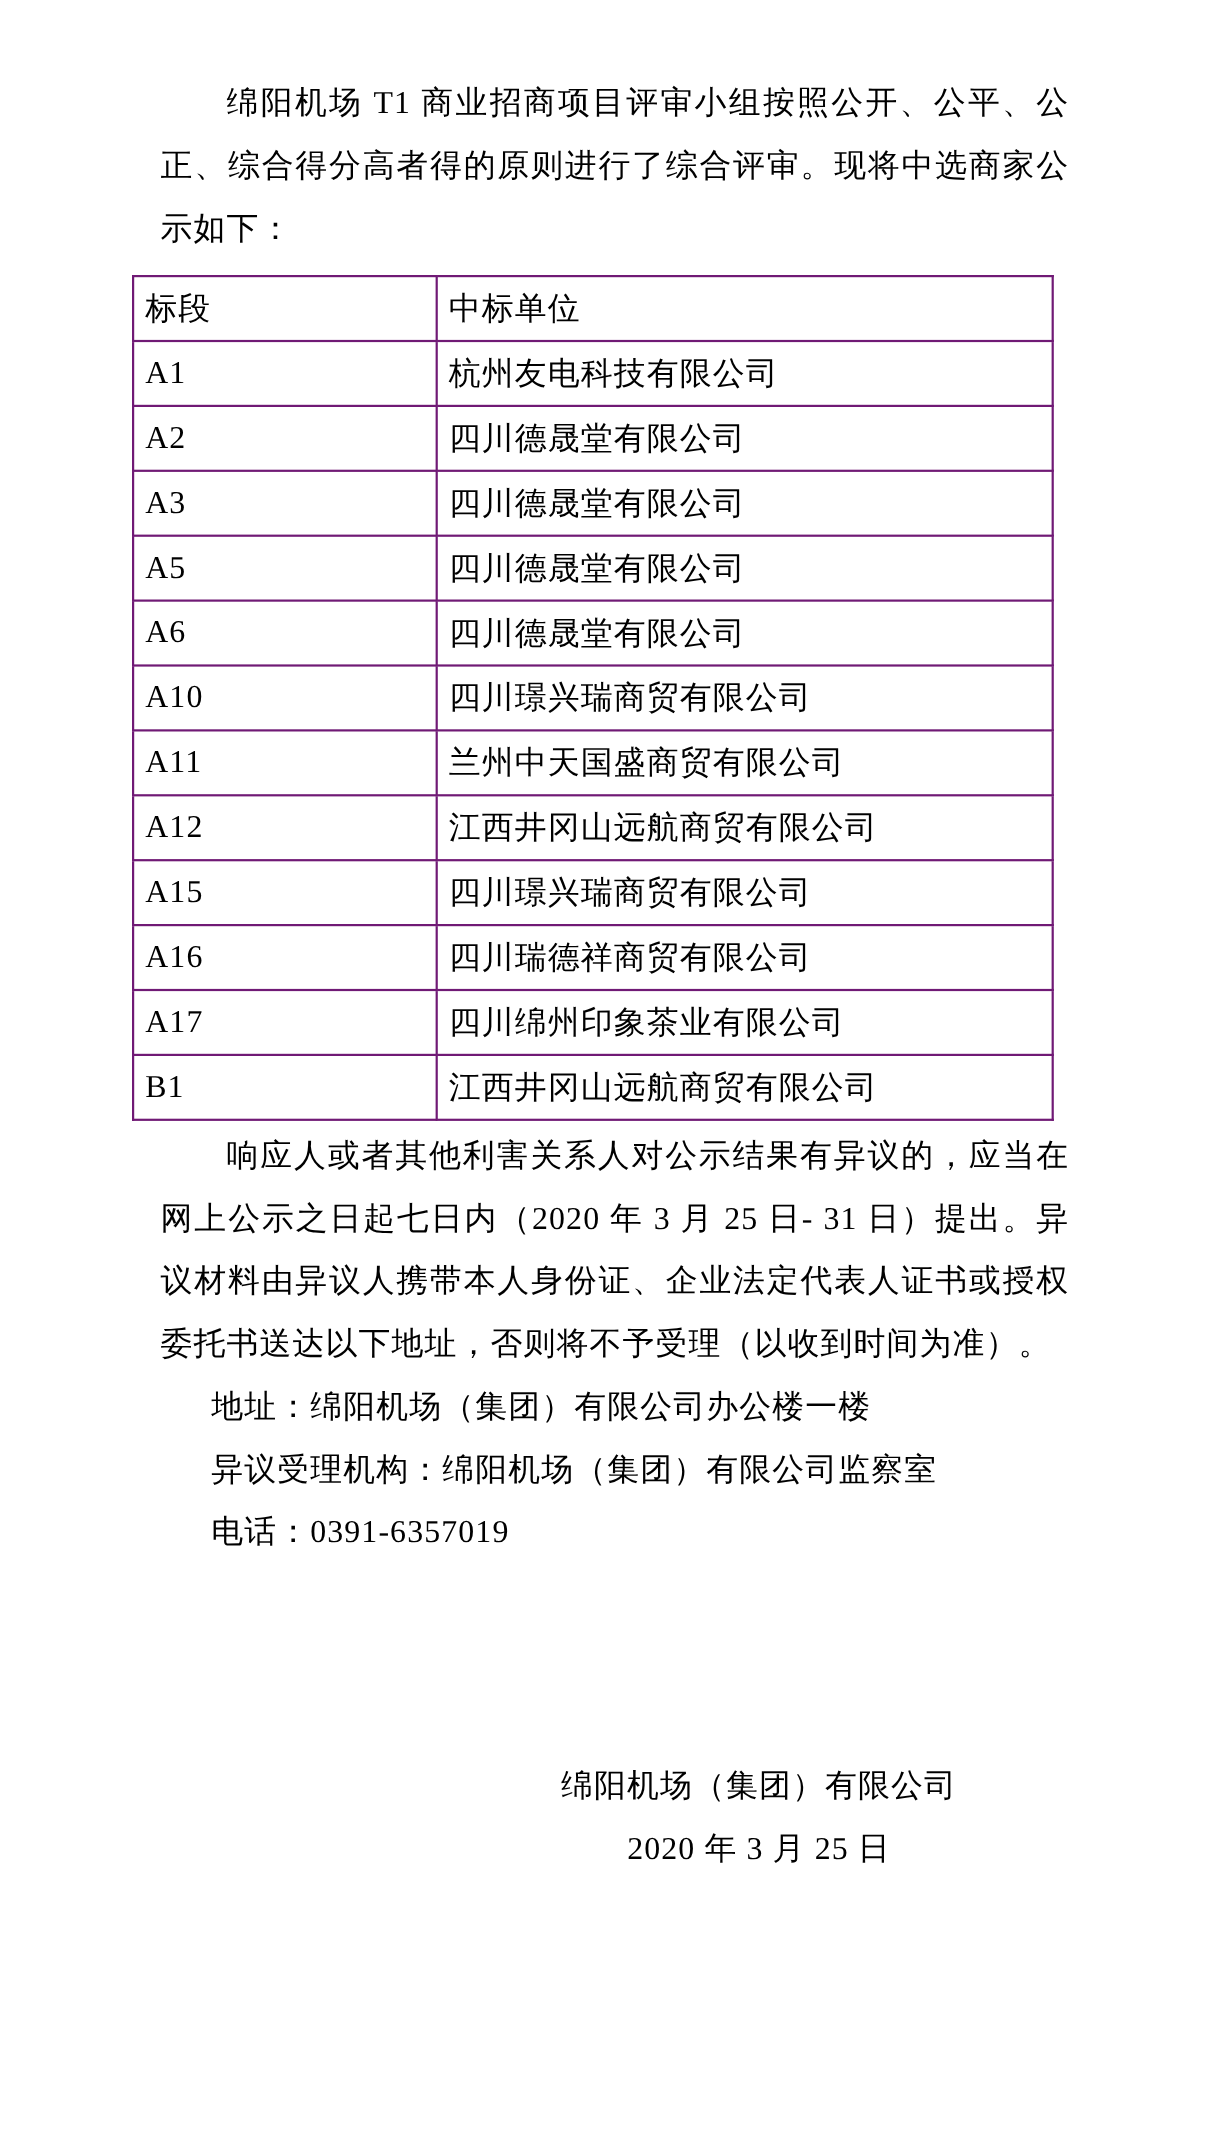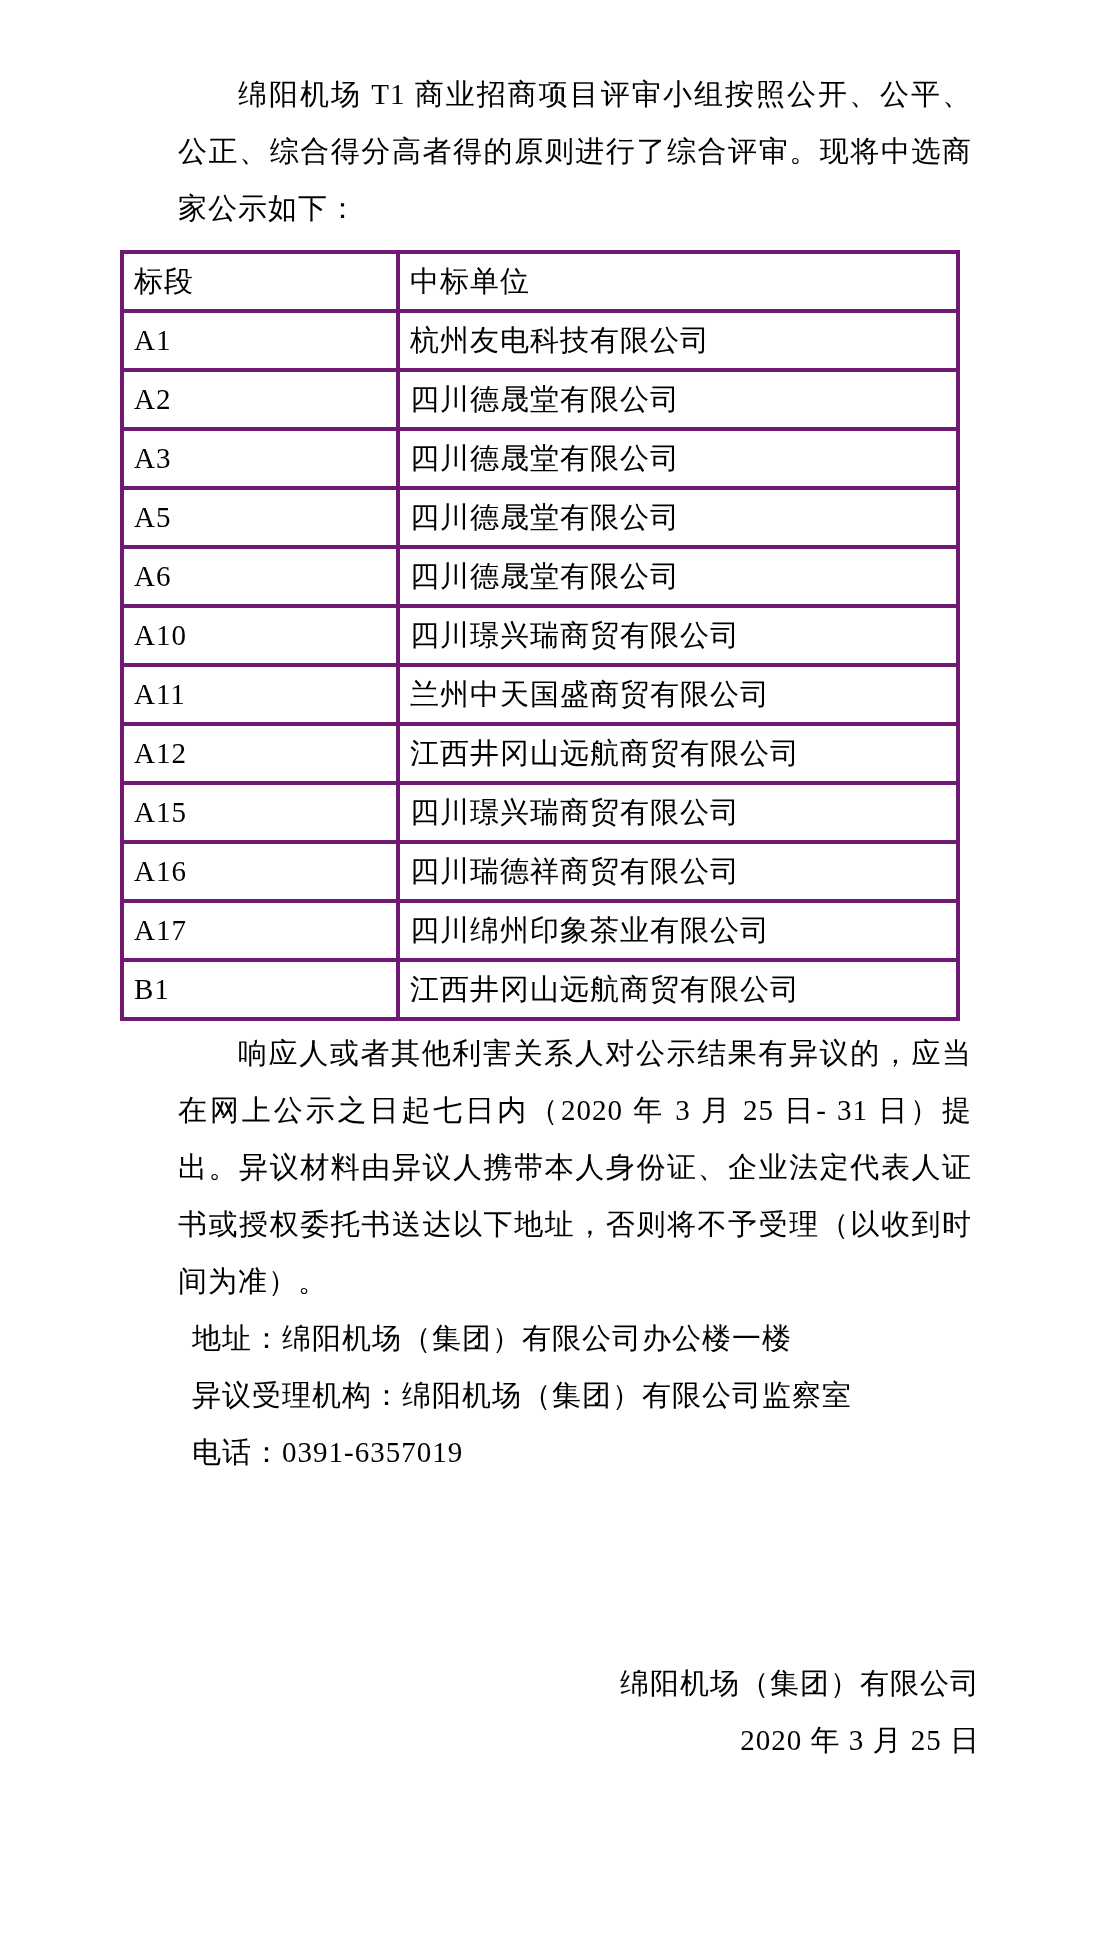--- a/index.html
+++ b/index.html
@@ -19,50 +19,50 @@
   }
   .page {
     width: 1100px;
     height: 1937px;
     padding: 66px 128px 0 146px;
   }
   .para {
     line-height: 57px;
     text-align: justify;
   }
-  .para.indent { text-indent: 60px; margin-left: 32px; }
+  .para.indent { text-indent: 60px; }
   .doc-table {
     border-collapse: collapse;
     table-layout: fixed;
     width: 836px;
     margin: 13px 0 0 -26px;
     border: 2px solid #4d4d4d;
   }
   .doc-table th, .doc-table td {
-    border: 4px solid #701a75;
+    border: 2px solid #701a75;
     height: 59px;
     padding: 0 6px 0 10px;
     font-weight: normal;
     text-align: left;
     vertical-align: middle;
     font-size: 29px;
     letter-spacing: 1px;
     overflow: hidden;
     white-space: nowrap;
   }
   .objection-para { margin-top: 4px; }
   .contact-line {
     line-height: 57px;
     padding-left: 46px;
   }
   .signature {
     margin-top: 174px;
     margin-left: 254px;
     width: 580px;
-    text-align: right;
+    text-align: center;
     line-height: 57px;
   }
 </style>
 </head>
 <body>
 
 <div class="page">
 
   <div class="para indent">绵阳机场 T1 商业招商项目评审小组按照公开、公平、公正、综合得分高者得的原则进行了综合评审。现将中选商家公示如下：</div>
 

